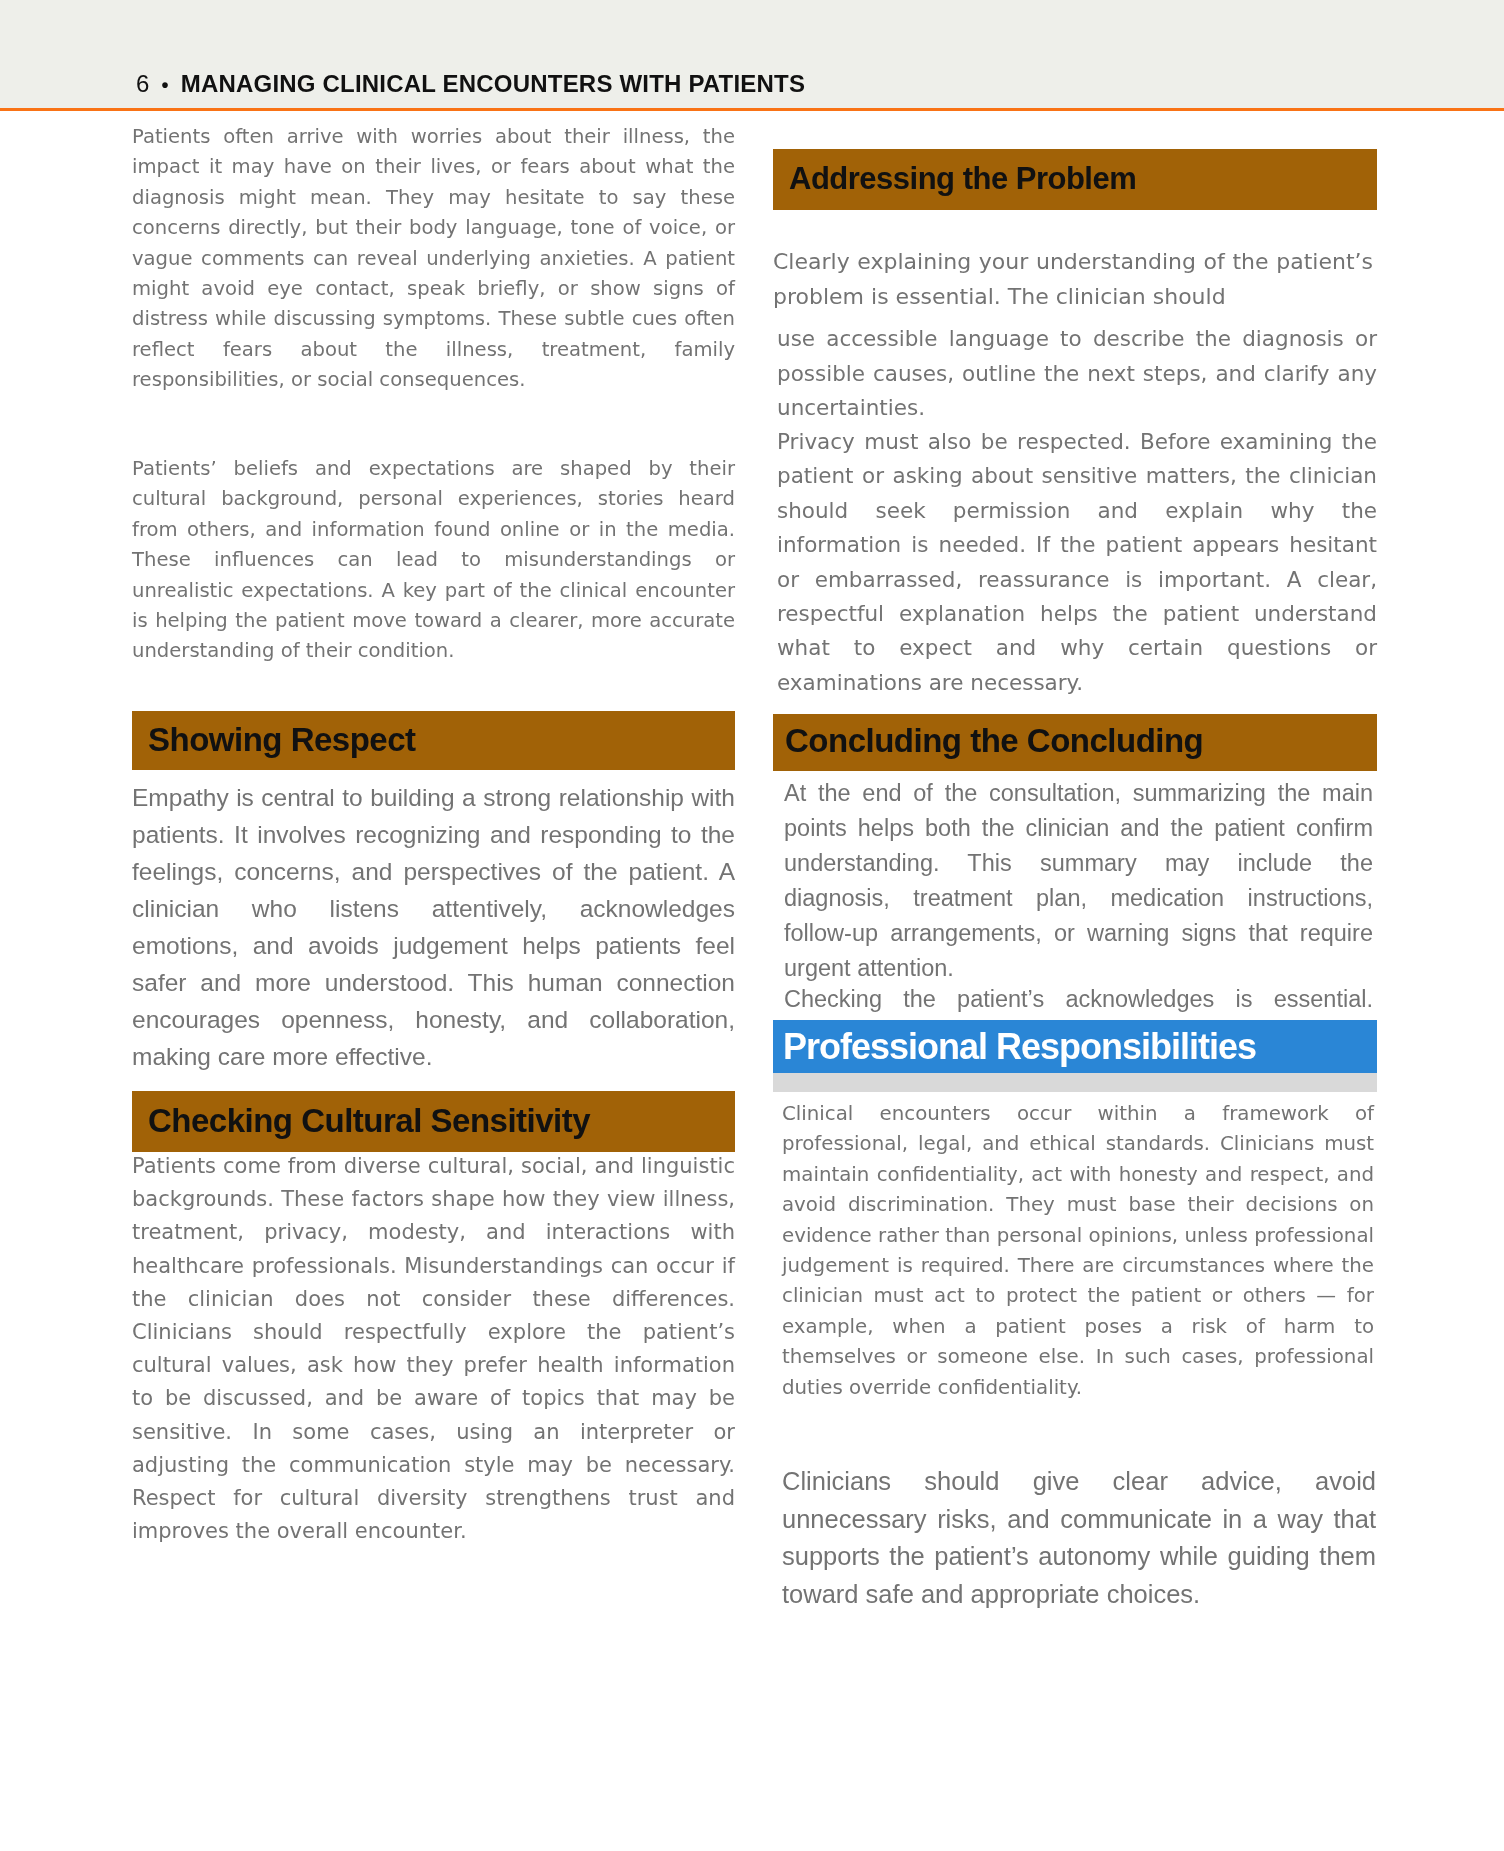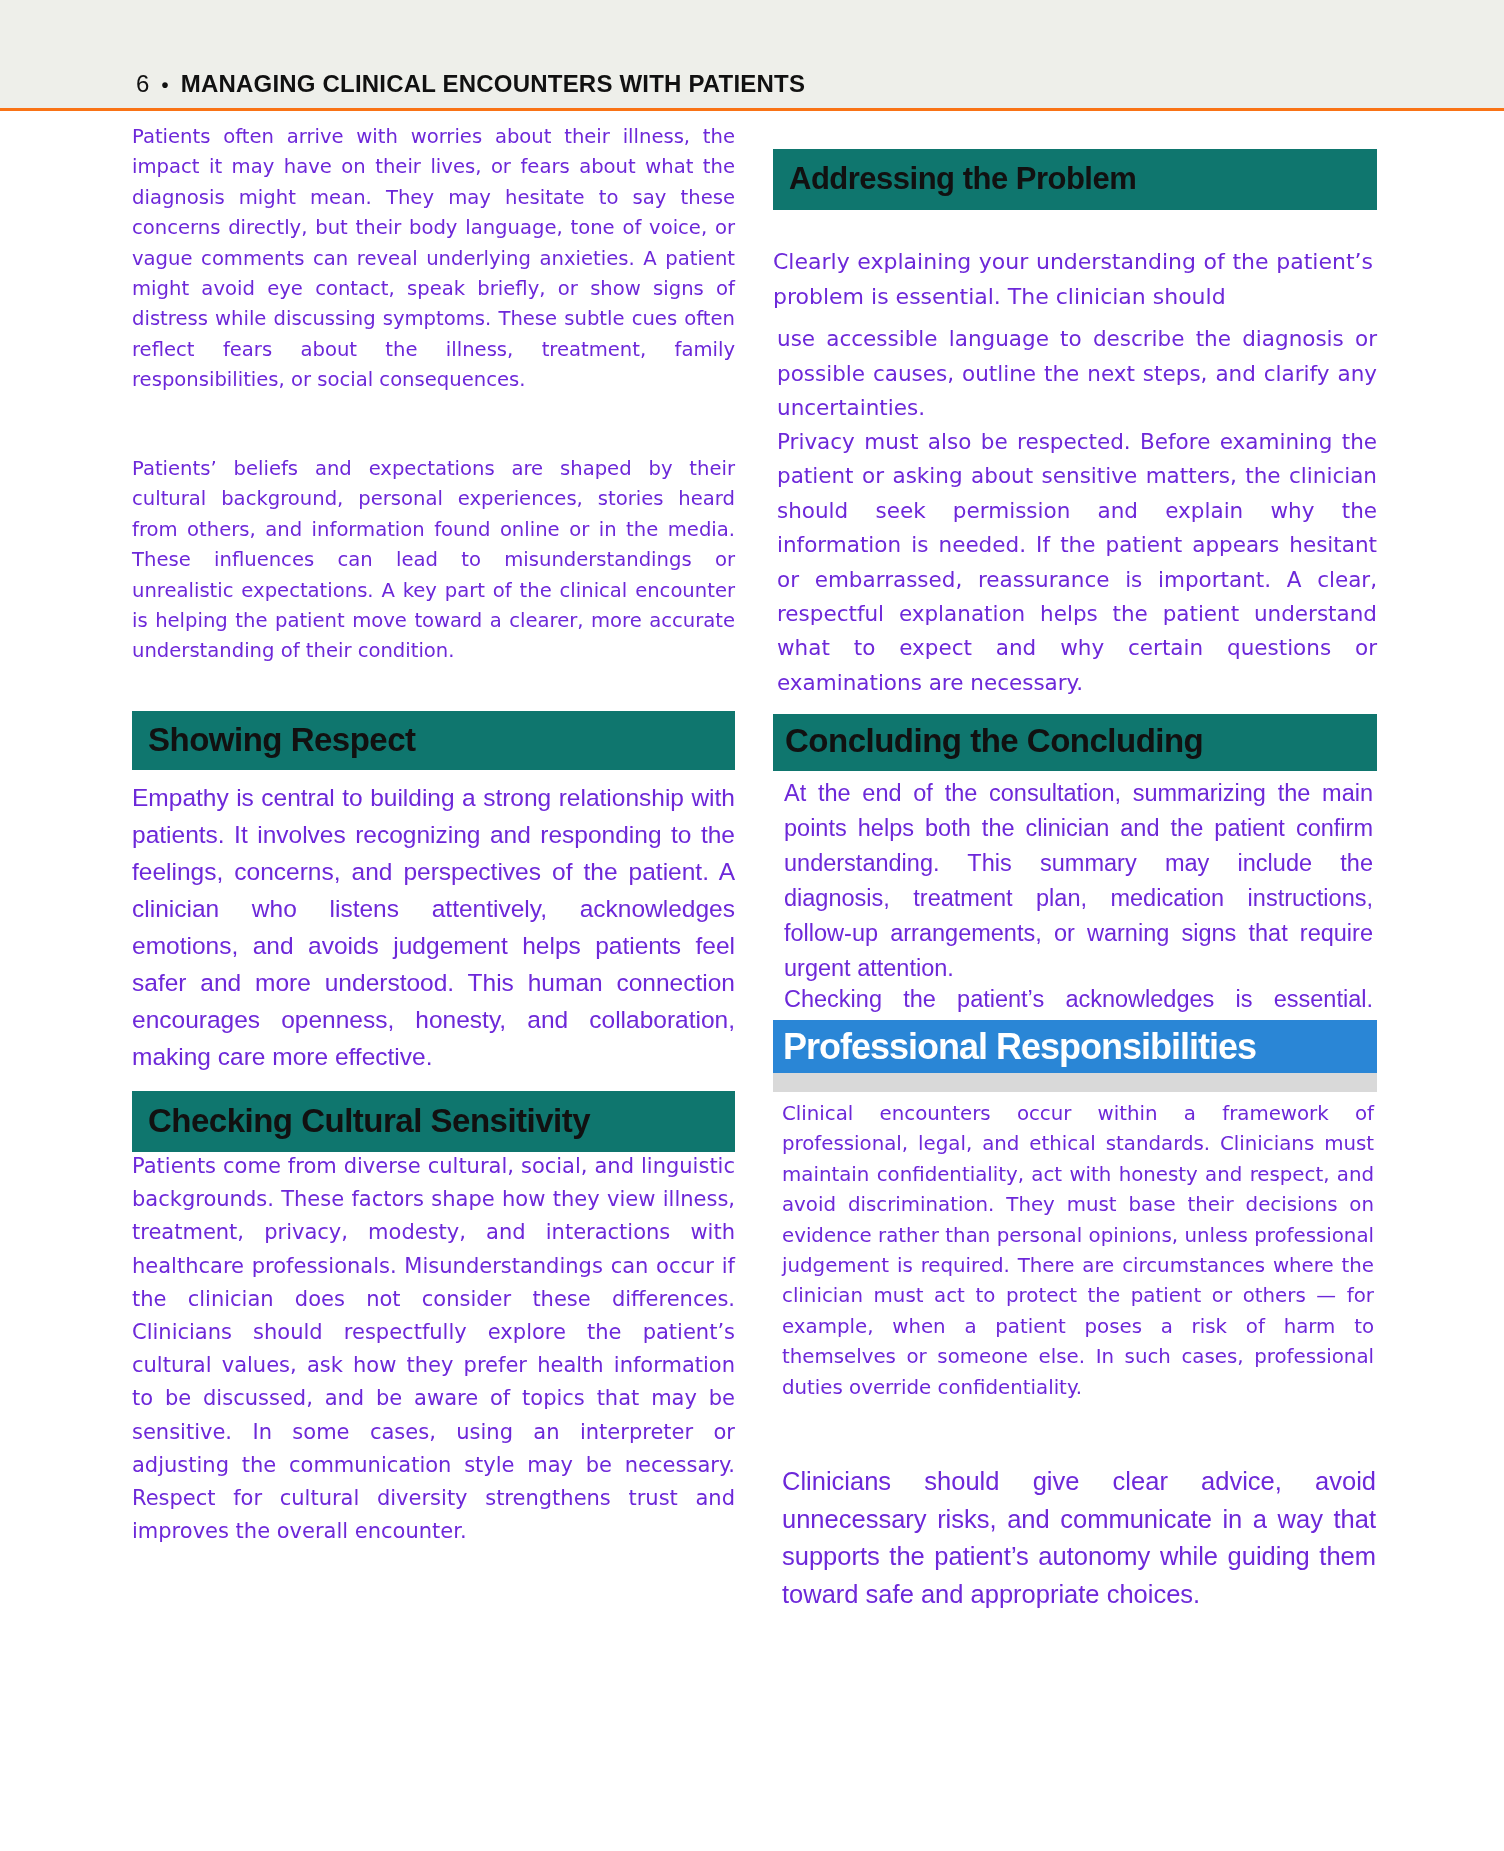--- a/index.html
+++ b/index.html
@@ -5,23 +5,23 @@
   html, body { margin:0; padding:0; }
   body { width:1504px; height:1851px; background:#ffffff; position:relative; overflow:hidden;
          font-family:"Liberation Sans", sans-serif; color:#111; }
   .header-band { position:absolute; left:0; top:0; width:1504px; height:108px; background:#eeefea;
                  border-bottom:3px solid #f97316; }
   .running-head { position:absolute; left:136px; top:70px; font-family:"Liberation Sans", sans-serif;
                   font-size:24px; font-weight:bold; letter-spacing:0.2px; color:#111; white-space:nowrap; }
   .running-head .pg { font-weight:normal; margin-right:12px; }
   .running-head .dot { margin-right:12px; font-size:20px; }
   .p { position:absolute; text-align:justify; text-align-last:left; margin:0;
-       font-family:"DejaVu Sans", sans-serif; color:#6d28d9; }
+       font-family:"DejaVu Sans", sans-serif; color:#737373; }
   .p.c { font-family:"Liberation Sans", sans-serif; }
-  .h-box { position:absolute; background:#0f766e; }
+  .h-box { position:absolute; background:#a16207; }
   .h-box .h { position:absolute; left:16px; font-family:"Liberation Sans", sans-serif; font-weight:bold;
               color:#111; letter-spacing:-0.5px; white-space:nowrap; }
   .h-blue { position:absolute; background:#2a86d6; }
   .h-blue .h { position:absolute; left:10px; top:6px; font-family:Liberation Sans, sans-serif; font-weight:bold;
                color:#ffffff; font-size:36px; letter-spacing:-1px; white-space:nowrap; }
   .h-gray { position:absolute; background:#d9d9d9; }
 </style>
 </head>
 <body>
 

